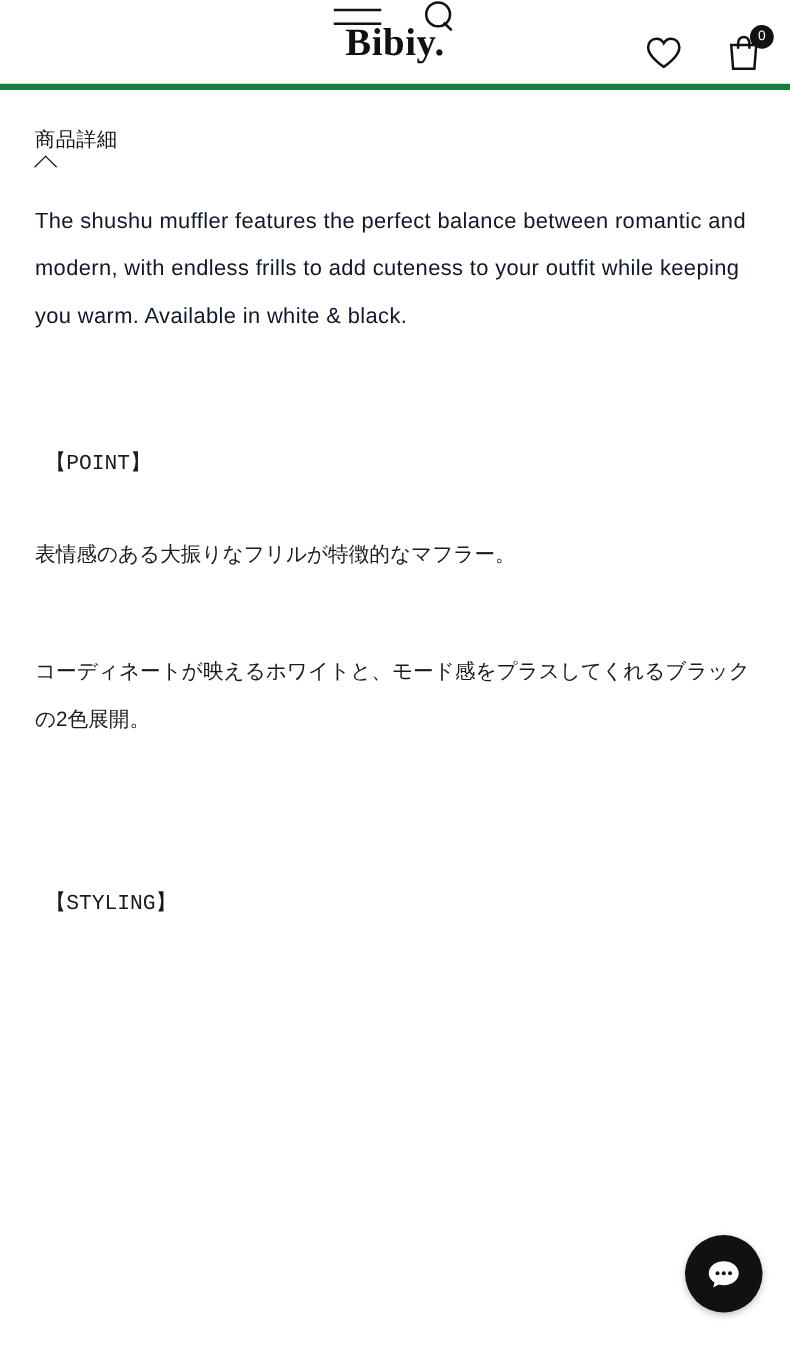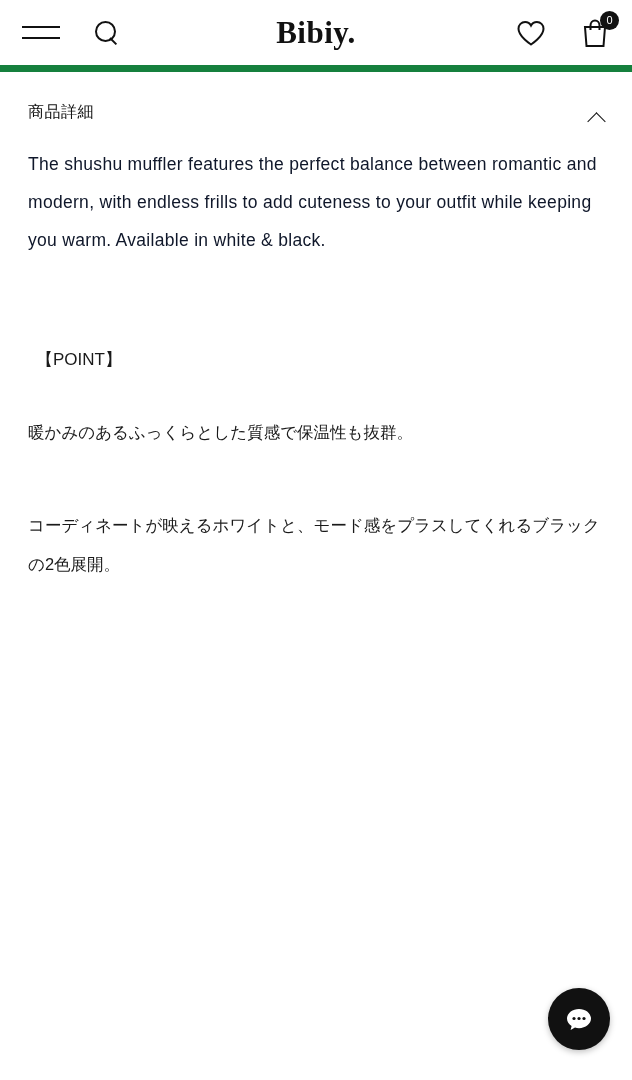--- a/index.html
+++ b/index.html
@@ -14,24 +14,25 @@
     position: relative;
     width: 632px;
     height: 1080px;
     background: #fff;
   }
 
   
   .header {
     position: relative;
     height: 72px;
-    border-bottom: 7px solid #15803d;
+    border-bottom: 5px solid #15803d;
     display: flex;
     align-items: center;
     padding: 0 22px;
+    flex-direction: column;
   }
   .header-left {
     display: flex;
     align-items: center;
     gap: 34px;
   }
   .hamburger {
     width: 38px;
     height: 22px;
     display: flex;
@@ -110,24 +111,25 @@
     color: #fff;
     font-size: 11px;
     line-height: 19px;
     text-align: center;
     padding: 0 4px;
   }
 
   
   .accordion-head {
     display: flex;
-    align-items: flex-end;
+    align-items: flex-start;
     justify-content: space-between;
     padding: 30px 24px 22px 28px;
     cursor: pointer;
+    flex-direction: column;
   }
   .accordion-title {
     font-size: 16px;
     color: #111;
     letter-spacing: 0.5px;
   }
   .chevron {
     width: 20px;
     height: 12px;
     position: relative;
@@ -153,20 +155,21 @@
     letter-spacing: 0.3px;
     color: #0f172a;
   }
   .spacer-lg { height: 86px; }
   .spacer-md { height: 38px; }
   .heading-bracket {
     font-size: 17px;
     line-height: 30px;
     padding-left: 8px;
     color: #1a1a1a;
+    font-family: Liberation Mono, monospace;
   }
   .para-jp {
     font-size: 16.5px;
     line-height: 39px;
     color: #1a1a1a;
   }
 
   
   .chat-button {
     position: absolute;
@@ -223,28 +226,29 @@
 
   <div class="content">
     <p class="para-en">The shushu muffler features the perfect balance between romantic and modern, with endless frills to add cuteness to your outfit while keeping you warm. Available in white &amp; black.</p>
 
     <div class="spacer-lg"></div>
 
     <p class="heading-bracket">【POINT】</p>
 
     <div class="spacer-md"></div>
 
-    <p class="para-jp">暖かみのあるふっくらとした質感で保温性も抜群。</p>
+    <p class="para-jp">表情感のある大振りなフリルが特徴的なマフラー。</p>
     <div style="height:27px"></div>
     <div style="height:27px"></div>
     <p class="para-jp">コーディネートが映えるホワイトと、モード感をプラスしてくれるブラックの2色展開。</p>
     <div style="height:27px"></div>
 
     <div class="spacer-lg"></div>
 
+    <p class="heading-bracket">【STYLING】</p>
 
     <div class="spacer-md"></div>
 
   </div>
 
   <div class="chat-button">
     <svg width="30" height="30" viewBox="0 0 30 30" aria-hidden="true">
       <path d="M15 5 C8.4 5 3 9.3 3 14.6 C3 17.6 4.8 20.3 7.6 22 L6.6 26 L11 23.6 C12.2 24 13.6 24.2 15 24.2 C21.6 24.2 27 19.9 27 14.6 C27 9.3 21.6 5 15 5 Z" fill="#fff"></path>
       <circle cx="10" cy="14.5" r="1.6" fill="#111"></circle>
       <circle cx="15" cy="14.5" r="1.6" fill="#111"></circle>

